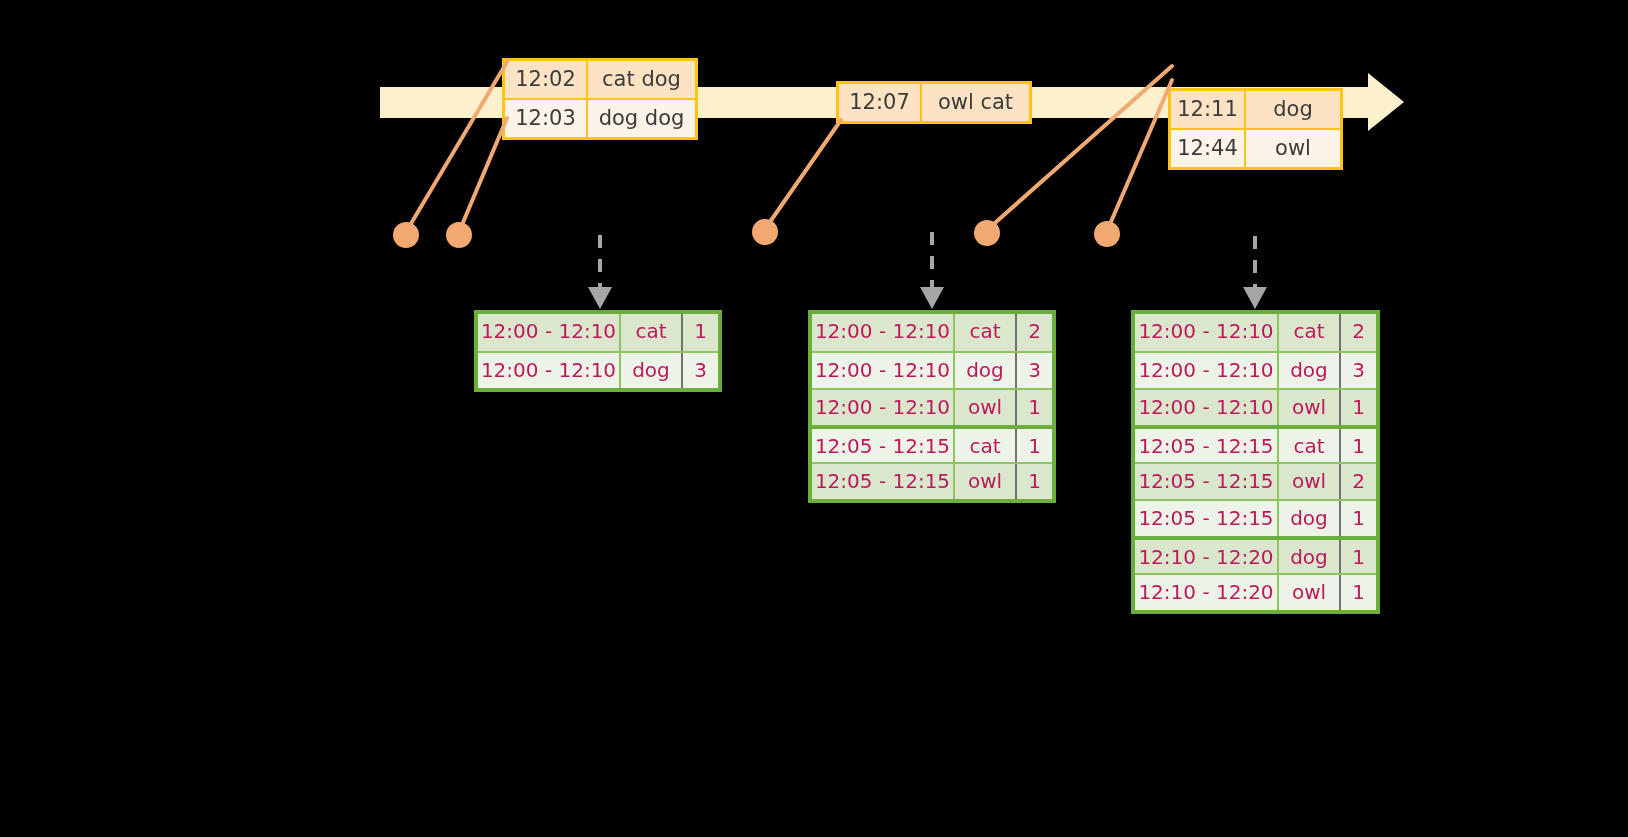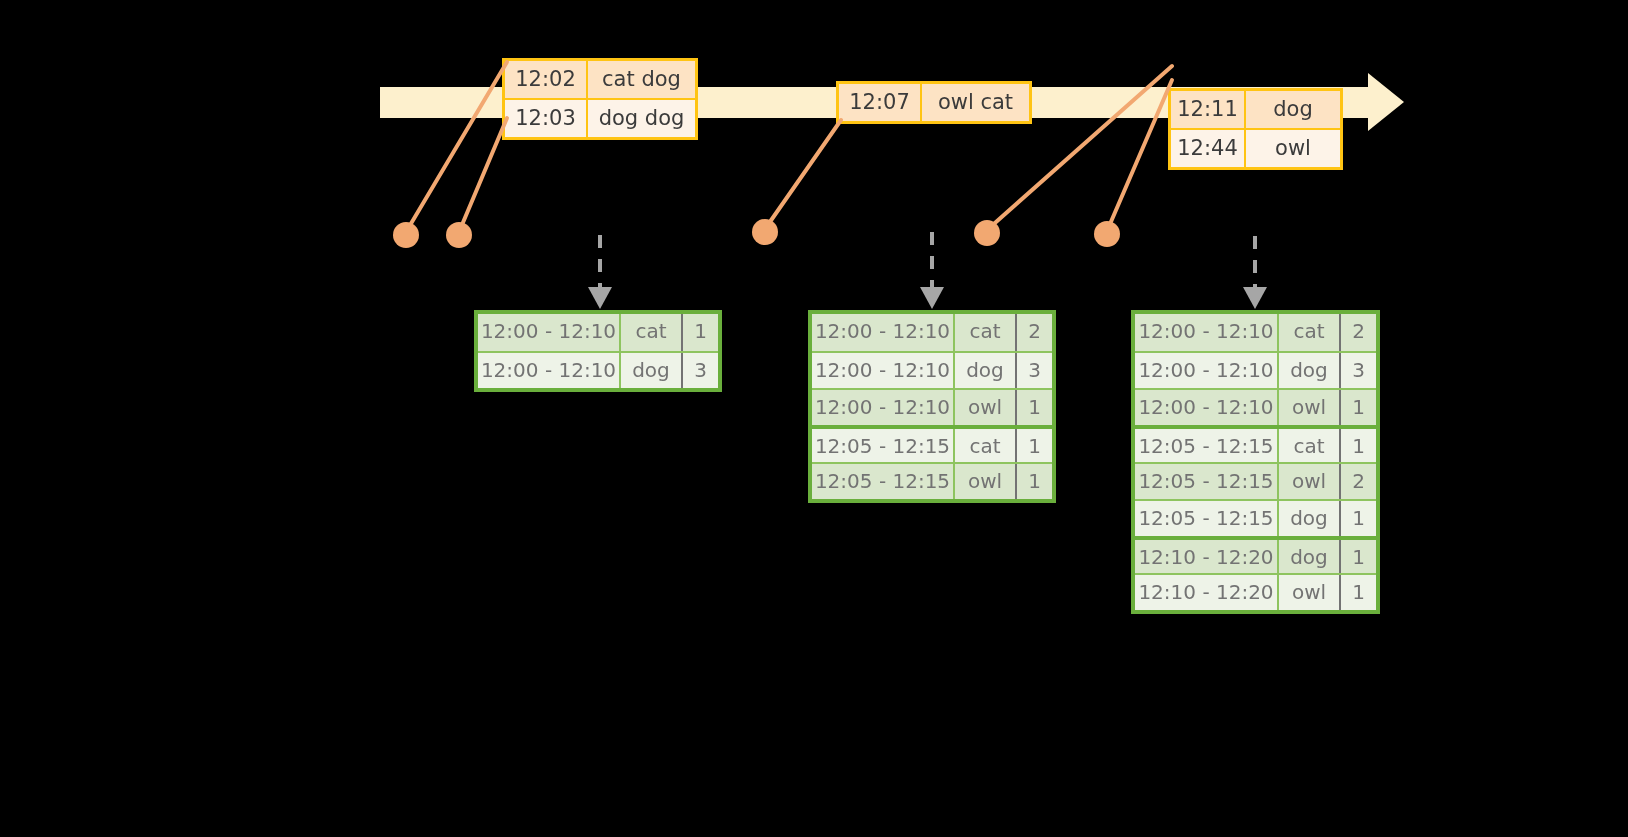--- a/index.html
+++ b/index.html
@@ -98,21 +98,21 @@
   }
   .res-row {
     display: flex;
     box-sizing: border-box;
     height: 37px;
   }
   .res-row + .res-row { border-top: 2px solid #8ec45f; }
   .res-row.sep { border-top: 4px solid #6aaf3c; }
   .res-cell {
     box-sizing: border-box;
-    color: #737373;
+    color: #be185d;
     font-size: 20px;
     line-height: 35px;
     text-align: center;
     background: #eef3e8;
   }
   .res-row.shade .res-cell { background: #dae7cd; }
   .res-cell.c-win { border-right: 2px solid #8ec45f; }
   .res-cell.c-key { border-right: 2px solid #737373; }
 
   #res-table-0 { left: 474px; top: 310px; width: 248px; }

